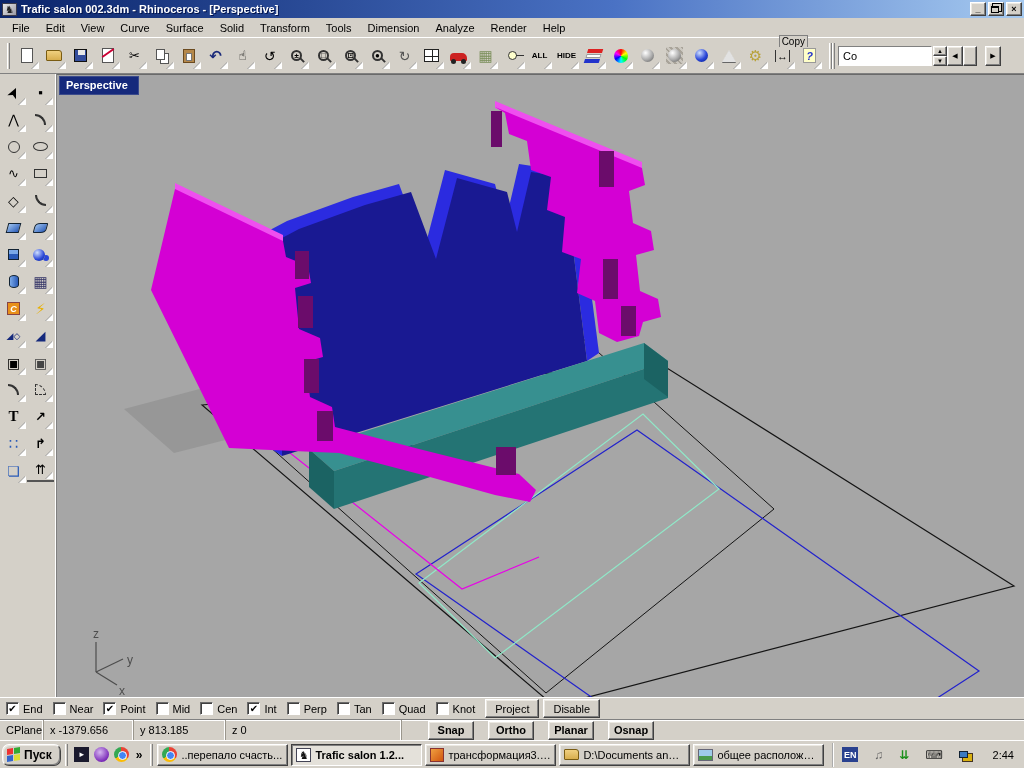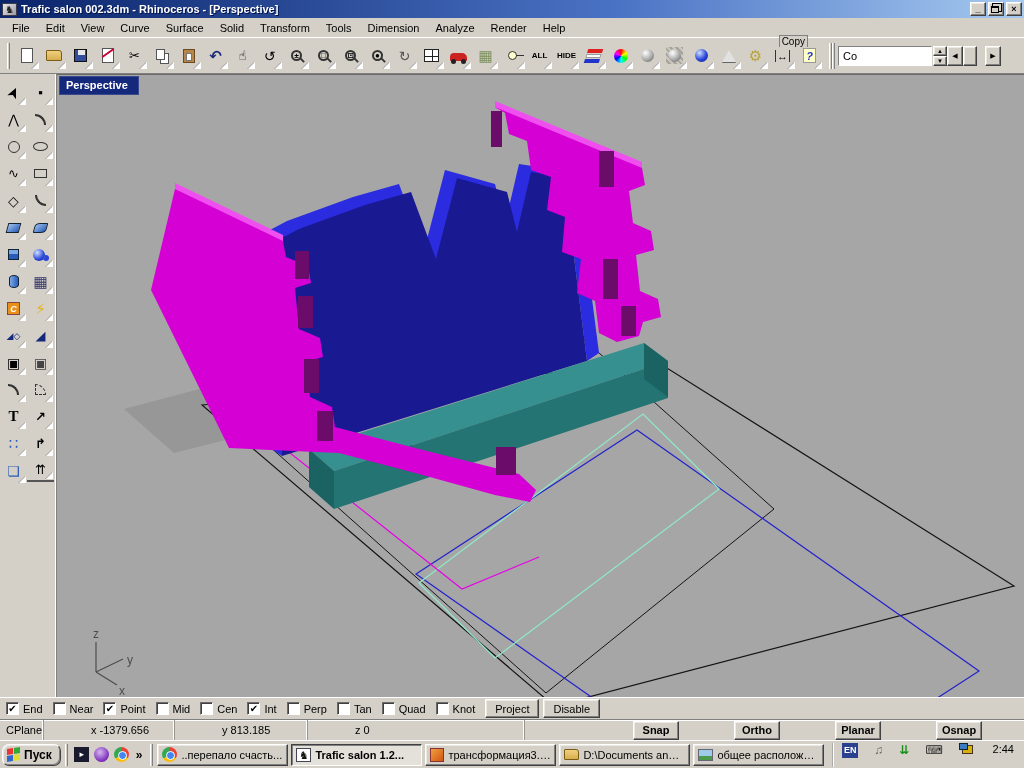--- a/index.html
+++ b/index.html
@@ -77,21 +77,21 @@
   .cyl { width:10px; height:13px; background:linear-gradient(90deg,#7aa9e8,#2a5bb8); border:1px solid #123; border-radius:50% 50% 50% 50% / 25% 25% 25% 25%; }
   .ext { width:13px; height:13px; background:#e8901a; color:#fff; font-size:9px; font-weight:bold; text-align:center; line-height:13px; border:1px solid #844; }
   .viewport { position:relative; flex:1; background:#a6a6a6; border-top:1px solid #6a6a6a; }
   .vplabel { position:absolute; left:2px; top:1px; background:#15297c; color:#fff; font-weight:bold; font-size:11px; padding:2px 10px 3px 6px; border:1px solid #3a4a8c; }
 
   
   .osnapbar { height:22px; display:flex; align-items:center; padding-left:6px; border-top:1px solid #fff; gap:0; }
   .oitem { display:flex; align-items:center; margin-right:10px; }
   .cb { width:13px; height:13px; background:#fff; border:1px solid; border-color:#6a6a6a #fff #fff #6a6a6a; box-shadow:inset 1px 1px 0 #404040; font-size:10px; line-height:12px; text-align:center; margin-right:4px; }
   .obtn { height:19px; padding:0 9px; display:flex; align-items:center; margin-right:4px; }
-  .statusbar { height:21px; display:flex; align-items:stretch; border-top:1px solid #808080; box-shadow:inset 0 1px 0 #fff;gap:41px; }
+  .statusbar { height:21px; display:flex; align-items:stretch; border-top:1px solid #808080; box-shadow:inset 0 1px 0 #fff; }
   .scell { display:flex; align-items:center; padding:0 6px; border-right:1px solid #9a968c; box-shadow:inset -1px 0 0 #fff; white-space:nowrap; }
   .sbtn { width:46px; display:flex; align-items:center; justify-content:center; font-weight:bold; margin-left:14px; height:19px; align-self:center; }
   .swatch { width:11px; height:11px; background:#000; border:1px solid #666; margin-right:4px; }
 
   
   .taskbar { height:28px; display:flex; align-items:center; padding:2px 2px; border-top:1px solid #fff; background:#d4d0c8; }
   .startbtn { height:22px; display:flex; align-items:center; gap:4px; padding:0 8px 0 4px; font-weight:bold; font-size:12px;border-radius:7px; }
   .winflag { display:grid; grid-template-columns:6px 6px; grid-template-rows:6px 6px; gap:1px; transform:skewY(-8deg); }
   .winflag i:nth-child(1){background:#e33;} .winflag i:nth-child(2){background:#3a3;} .winflag i:nth-child(3){background:#36c;} .winflag i:nth-child(4){background:#dd3;}
   .tsep { width:3px; height:22px; border-left:1px solid #fff; border-right:1px solid #808080; margin:0 4px; }
@@ -101,21 +101,21 @@
   .chrome { width:15px; height:15px; border-radius:50%; background:conic-gradient(#ea4335 0 33%,#fbbc05 0 66%,#34a853 0 100%); position:relative; }
   .chrome::after { content:""; position:absolute; left:4px; top:4px; width:7px; height:7px; border-radius:50%; background:#4285f4; border:1.5px solid #fff; }
   .chev { font-size:12px; font-weight:bold; padding:0 4px; }
   .task { width:131px; height:22px; display:flex; align-items:center; gap:4px; padding:0 4px; margin-right:3px; overflow:hidden; white-space:nowrap; }
   .task.active { border-color:#404040 #fff #fff #404040; box-shadow:inset 1px 1px 0 #808080; background:#e4e1da; font-weight:bold; }
   .task .lbl { overflow:hidden; text-overflow:ellipsis; }
   .rhinoic { width:15px; height:14px; background:#fff; border:1px solid #445; color:#111; font-size:11px; line-height:13px; text-align:center; flex:none; }
   .orangeic { width:14px; height:14px; background:linear-gradient(135deg,#f0a040,#d05510); border:1px solid #833; flex:none; }
   .imgic { width:15px; height:12px; background:linear-gradient(#9ecbe8 0 6px,#4a9a4a 6px); border:1px solid #667; flex:none; }
   .fldic { width:15px; height:11px; background:linear-gradient(#f0d080,#d8ae4e); border:1px solid #7a5c12; border-radius:1px 3px 1px 1px; flex:none; }
-  .tray { margin-left:auto; height:24px; display:flex; align-items:flex-start; gap:16px; padding:0 8px 0 8px; border-left:2px groove #fff; }
+  .tray { margin-left:auto; height:24px; display:flex; align-items:center; gap:16px; padding:0 8px 0 8px; border-left:2px groove #fff; }
   .lang { width:16px; height:15px; background:#29418f; color:#fff; font-size:9px; font-weight:bold; display:flex; align-items:center; justify-content:center; }
   .trayic { font-size:12px; }
   .net { width:9px; height:7px; background:#3a7ac0; border:1px solid #123; box-shadow:4px 3px 0 0 #d8b010, 4px 3px 0 1px #432; margin-right:5px; }
   .clock { font-size:11px; padding-left:4px; }
 </style>
 </head>
 <body>
 
 <div class="titlebar">
   <span class="appicon">♞</span>

